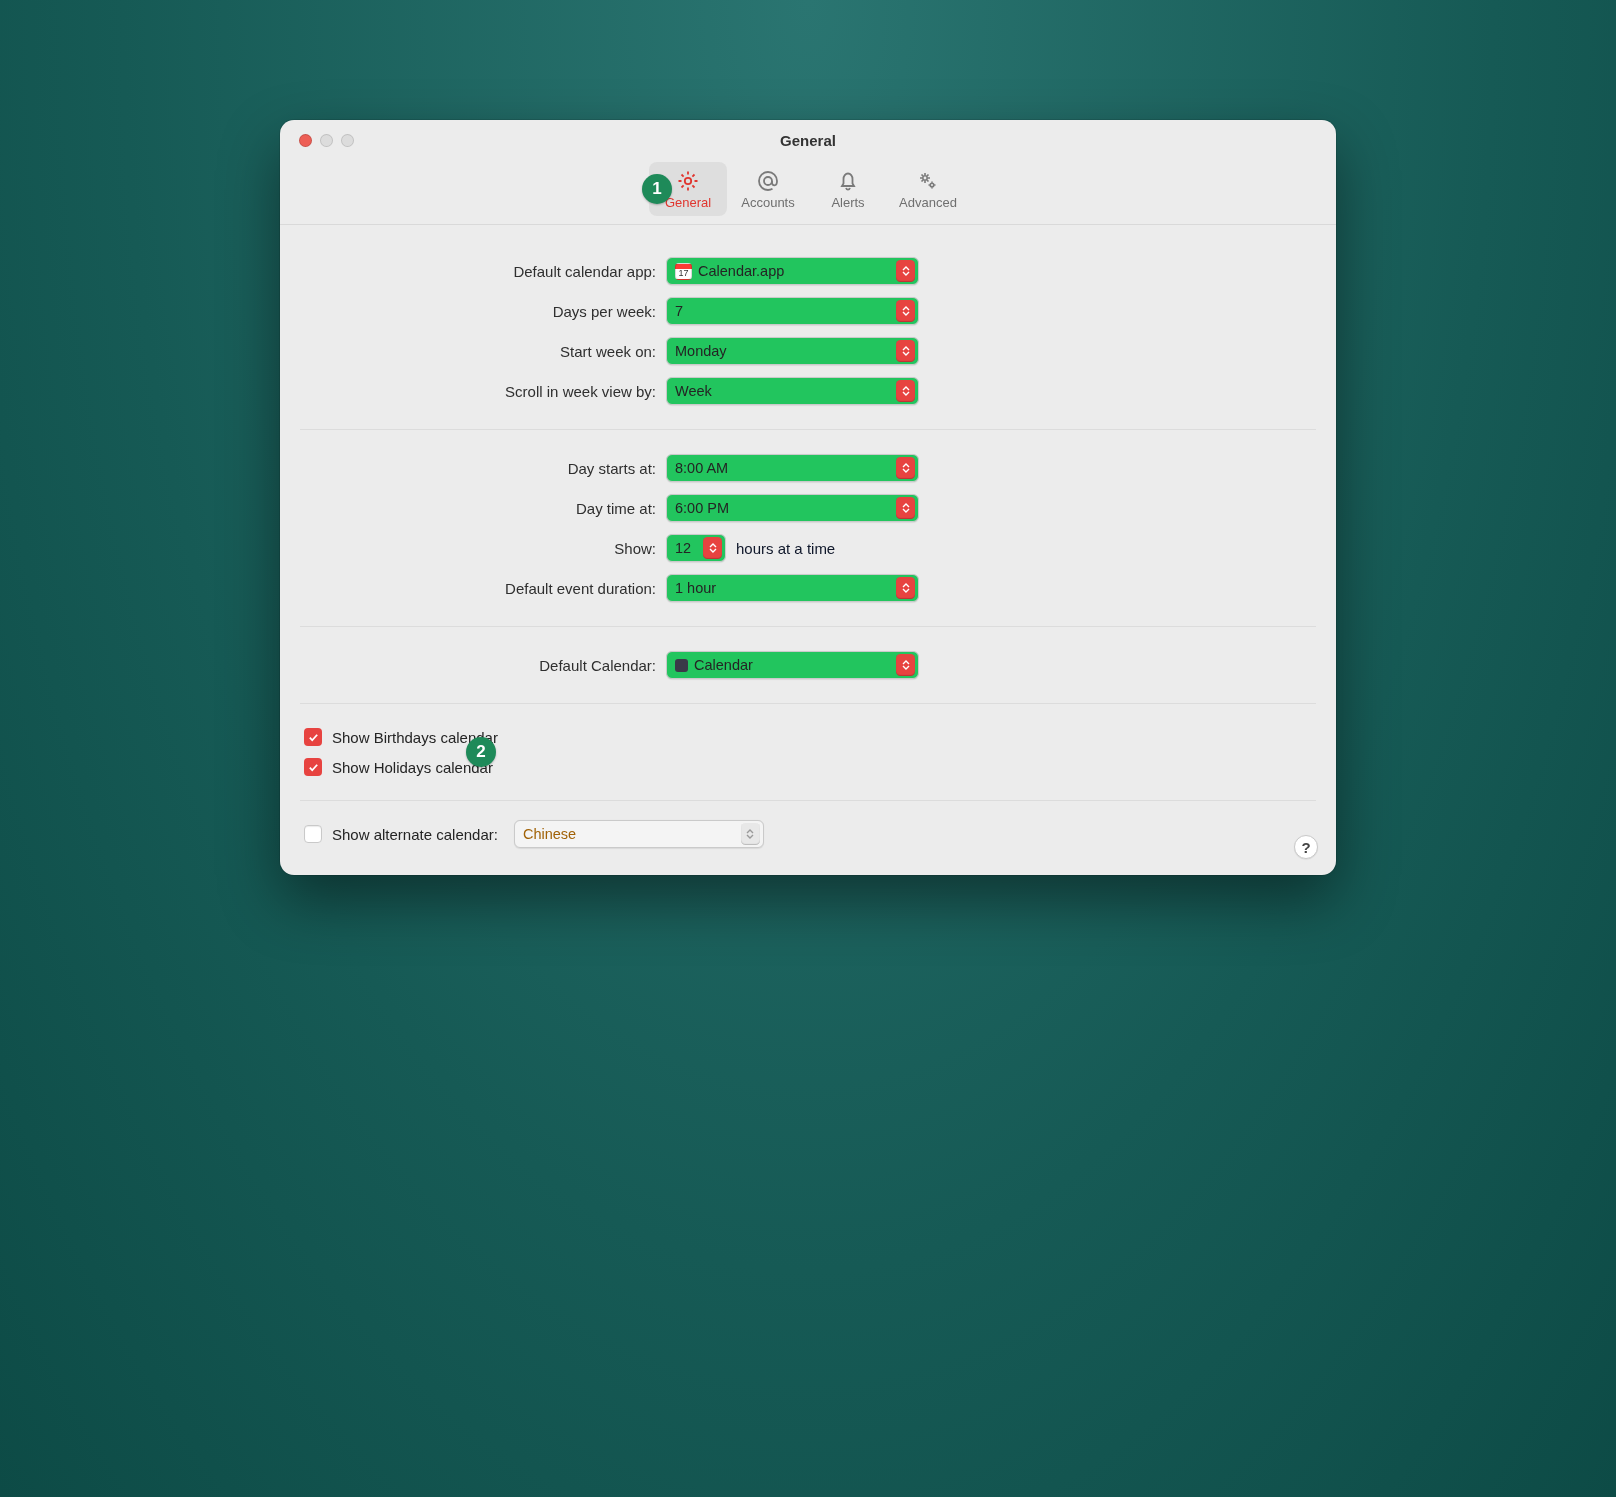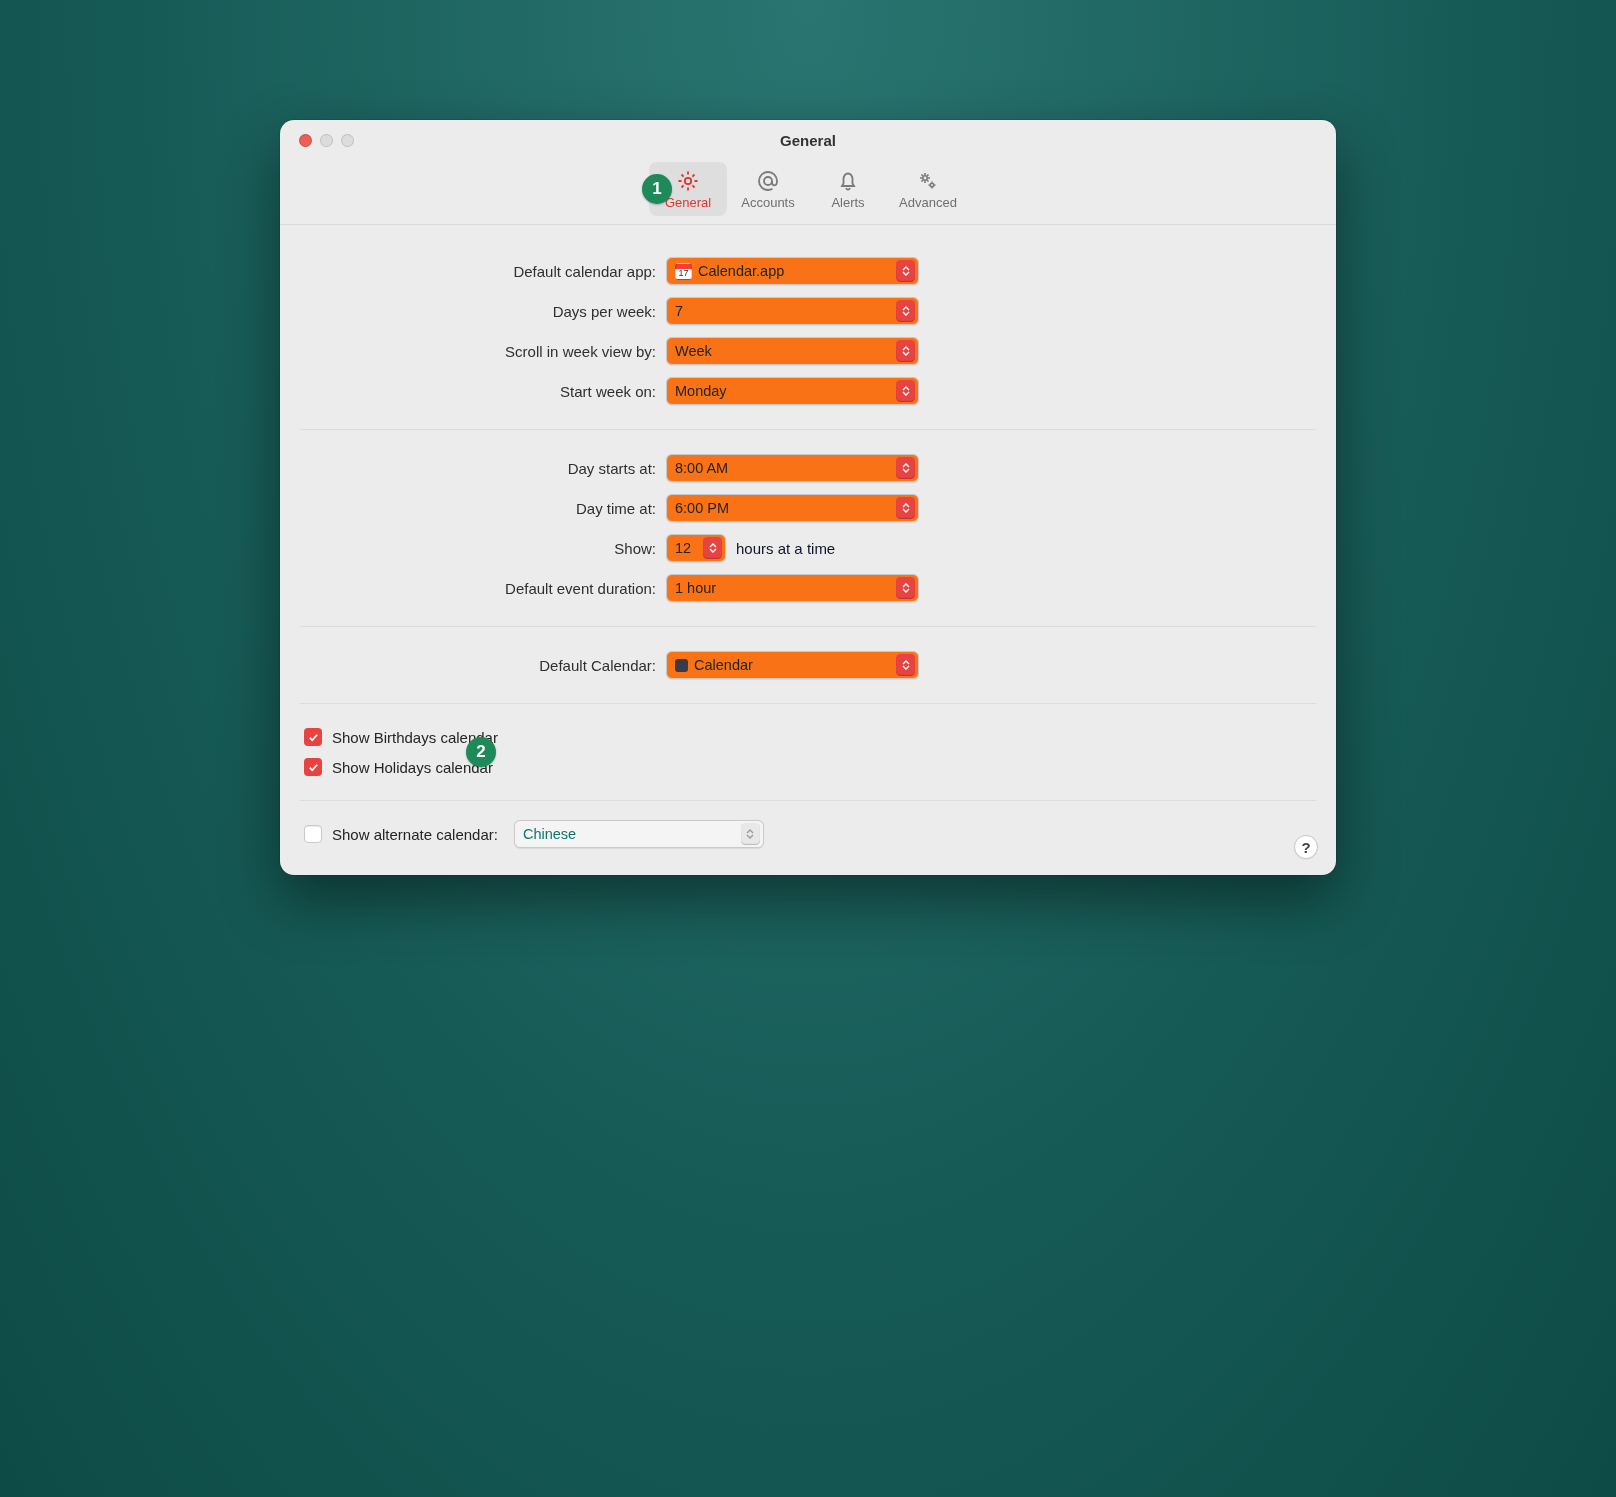--- a/index.html
+++ b/index.html
@@ -90,30 +90,30 @@
     width: 366px;
     text-align: right;
     padding-right: 10px;
     color: #2f2f2f;
   }
   .rcontrol { display: flex; align-items: center; gap: 10px; }
   .select {
     display: flex;
     align-items: center;
     justify-content: space-between;
-    background: #f97316;
+    background: #22c55e;
     border: 0.5px solid #cacaca;
     border-radius: 6px;
     height: 28px;
     padding: 0 3px 0 8px;
     box-shadow: 0 0.5px 1px rgba(0,0,0,0.08);
     min-width: 253px;
     gap: 6px;
   }
-  .select.disabled { background: #f4f4f4; color: #0f766e; }
+  .select.disabled { background: #f4f4f4; color: #a16207; }
   .select .stext { display:flex; align-items:center; gap:6px; font-size:14.5px; }
   .stepper {
     width: 19px; height: 22px;
     background: #e74340;
     border-radius: 4.5px;
     display: flex; flex-direction: column; align-items: center; justify-content: center;
     box-shadow: inset 0 -1px 1px rgba(0,0,0,0.2);
   }
   .stepper.grey { background: #e8e8e8; }
   .stepper svg { width: 8px; height: 5px; }
@@ -238,40 +238,40 @@
                   <path d="M1 4 4 1l3 3" fill="none" stroke="#fff" stroke-width="1.4"></path>
                 </svg>
               <svg viewBox="0 0 8 5">
                   <path d="M1 1 4 4l3-3" fill="none" stroke="#fff" stroke-width="1.4"></path>
                 </svg>
             </span>
           </div>
         </div>
       </div>
       <div class="row">
+        <div class="rlabel">Start week on:</div>
+        <div class="rcontrol">
+          <div class="select">
+            <span class="stext">Monday</span>
+            <span class="stepper">
+              <svg viewBox="0 0 8 5">
+                  <path d="M1 4 4 1l3 3" fill="none" stroke="#fff" stroke-width="1.4"></path>
+                </svg>
+              <svg viewBox="0 0 8 5">
+                  <path d="M1 1 4 4l3-3" fill="none" stroke="#fff" stroke-width="1.4"></path>
+                </svg>
+            </span>
+          </div>
+        </div>
+      </div>
+      <div class="row">
         <div class="rlabel">Scroll in week view by:</div>
         <div class="rcontrol">
           <div class="select">
             <span class="stext">Week</span>
-            <span class="stepper">
-              <svg viewBox="0 0 8 5">
-                  <path d="M1 4 4 1l3 3" fill="none" stroke="#fff" stroke-width="1.4"></path>
-                </svg>
-              <svg viewBox="0 0 8 5">
-                  <path d="M1 1 4 4l3-3" fill="none" stroke="#fff" stroke-width="1.4"></path>
-                </svg>
-            </span>
-          </div>
-        </div>
-      </div>
-      <div class="row">
-        <div class="rlabel">Start week on:</div>
-        <div class="rcontrol">
-          <div class="select">
-            <span class="stext">Monday</span>
             <span class="stepper">
               <svg viewBox="0 0 8 5">
                   <path d="M1 4 4 1l3 3" fill="none" stroke="#fff" stroke-width="1.4"></path>
                 </svg>
               <svg viewBox="0 0 8 5">
                   <path d="M1 1 4 4l3-3" fill="none" stroke="#fff" stroke-width="1.4"></path>
                 </svg>
             </span>
           </div>
         </div>

